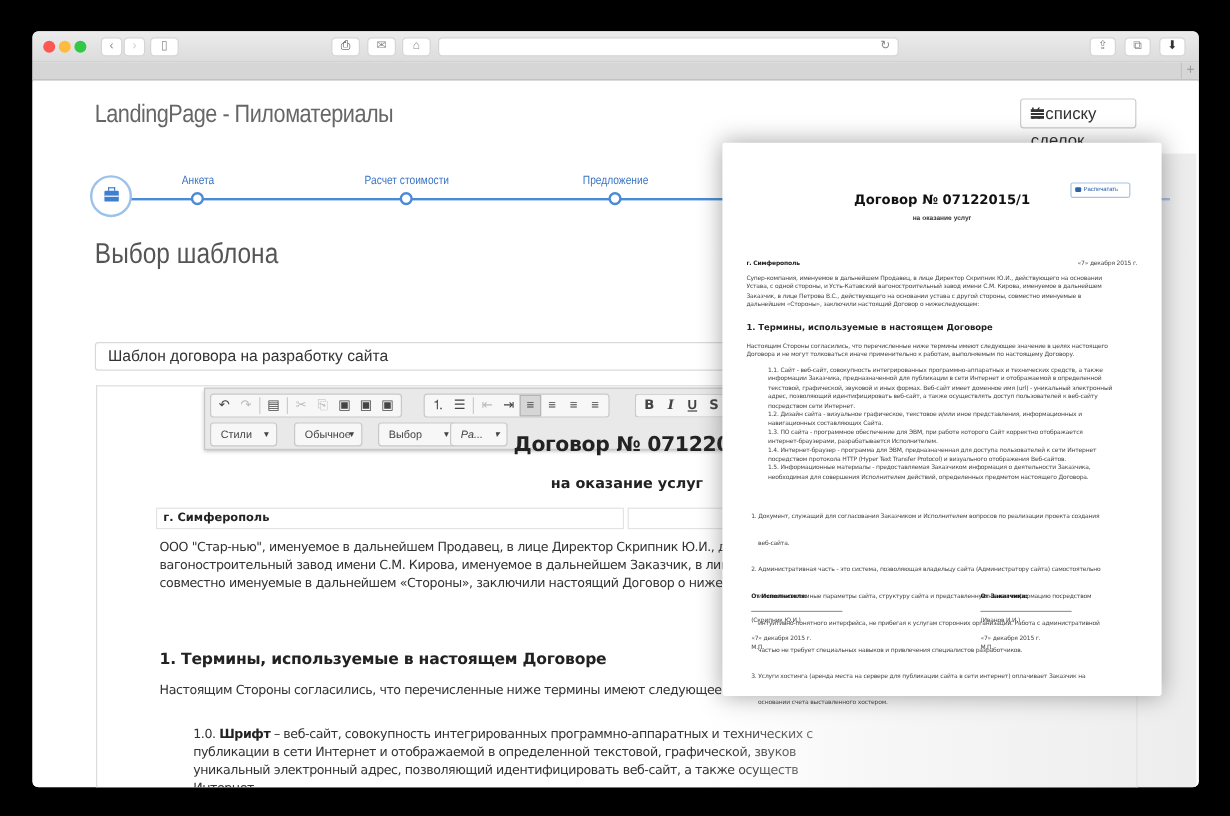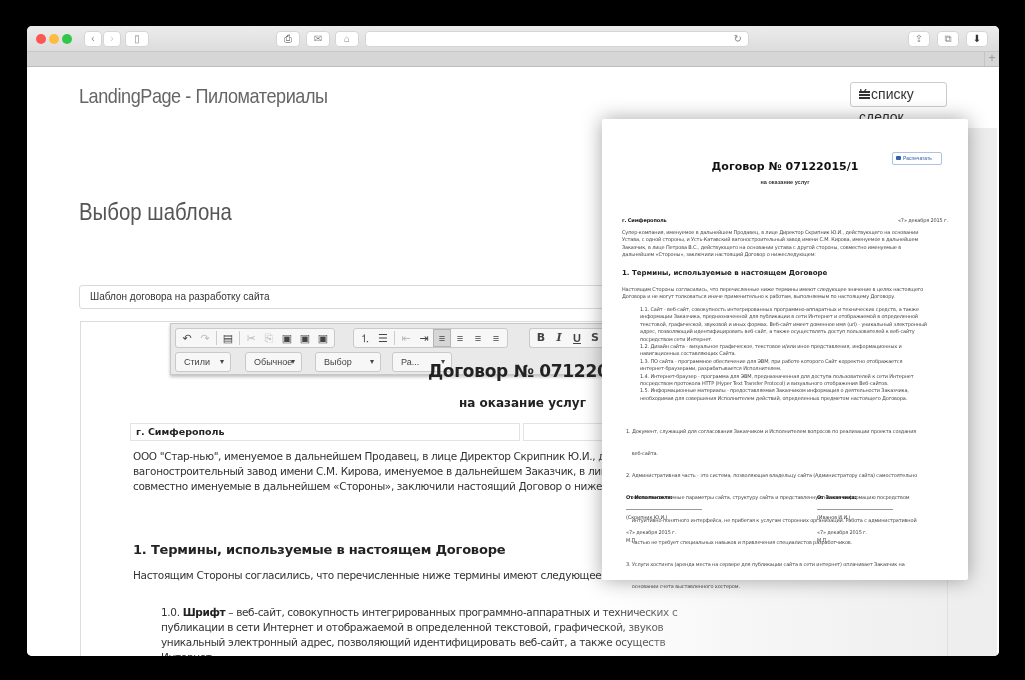--- a/index.html
+++ b/index.html
@@ -76,21 +76,21 @@
     transform: translateX(-50%) scaleX(0.85);
   }
 
   .section-title {
     position: absolute; left: 52px; top: 130px; font-size: 24px; color: #555;
     font-family: "Liberation Sans Narrow", "Liberation Sans", sans-serif;
     transform: scaleX(0.85); transform-origin: left;
   }
   .template-select {
     position: absolute; left: 52px; top: 217px; width: 860px; height: 24px;
-    border: 1px solid #d9d9d9; border-radius: 3px; font-size: 10px; color: #333;
+    border: 1px solid #d9d9d9; border-radius: 3px; font-size: 13px; color: #333;
     line-height: 22px; padding-left: 10px;
   }
 
   
   .editor-doc {
     position: absolute; left: 53px; top: 253px; width: 868px; height: 340px;
     border: 1px solid #dcdcdc; border-bottom: none; background: #fff;
   }
   .toolbar {
     position: absolute; left: 143px; top: 255px; width: 440px; height: 52px;
@@ -197,20 +197,32 @@
     <span class="tab-plus">+</span>
   </div>
 
   <div class="page">
     <div class="app-title">LandingPage - Пиломатериалы</div>
     <div class="deals-btn">
       <span class="deals-icon"></span>
       <span>К списку сделок</span>
     </div>
 
+    <div class="stepper">
+      <div class="step-line"></div>
+      <div class="step-start">
+        <span class="brief"></span>
+      </div>
+      <span class="step-label" style="left:90px;">Анкета</span>
+      <span class="step-node" style="left:84px;"></span>
+      <span class="step-label" style="left:264px;">Расчет стоимости</span>
+      <span class="step-node" style="left:258px;"></span>
+      <span class="step-label" style="left:438px;">Предложение</span>
+      <span class="step-node" style="left:432px;"></span>
+    </div>
 
     <div class="section-title">Выбор шаблона</div>
     <div class="template-select">Шаблон договора на разработку сайта</div>
 
     <div class="editor-doc"></div>
 
     <div class="toolbar">
       <div class="tgroup" style="left:4px;">
         <span class="tbtn">↶</span>
         <span class="tbtn dim">↷</span>
@@ -242,21 +254,21 @@
       </div>
       <div class="tcombo" style="left:4px;width:56px;">
         <span>Стили</span><span class="arrow">▾</span>
       </div>
       <div class="tcombo" style="left:74px;width:57px;">
         <span>Обычное</span><span class="arrow">▾</span>
       </div>
       <div class="tcombo" style="left:144px;width:66px;">
         <span>Выбор</span><span class="arrow">▾</span>
       </div>
-      <div class="tcombo" style="left:221px;width:60px;">
+      <div class="tcombo" style="left:204px;width:48px;font-style:italic;">
         <span>Ра...</span><span class="arrow">▾</span>
       </div>
     </div>
 
     <div class="doc-title">Договор № 07122015/1</div>
     <div class="doc-subtitle">на оказание услуг</div>
     <div class="city-row">
       <div class="city-cell">г. Симферополь</div>
       <div class="city-cell2"></div>
     </div>

